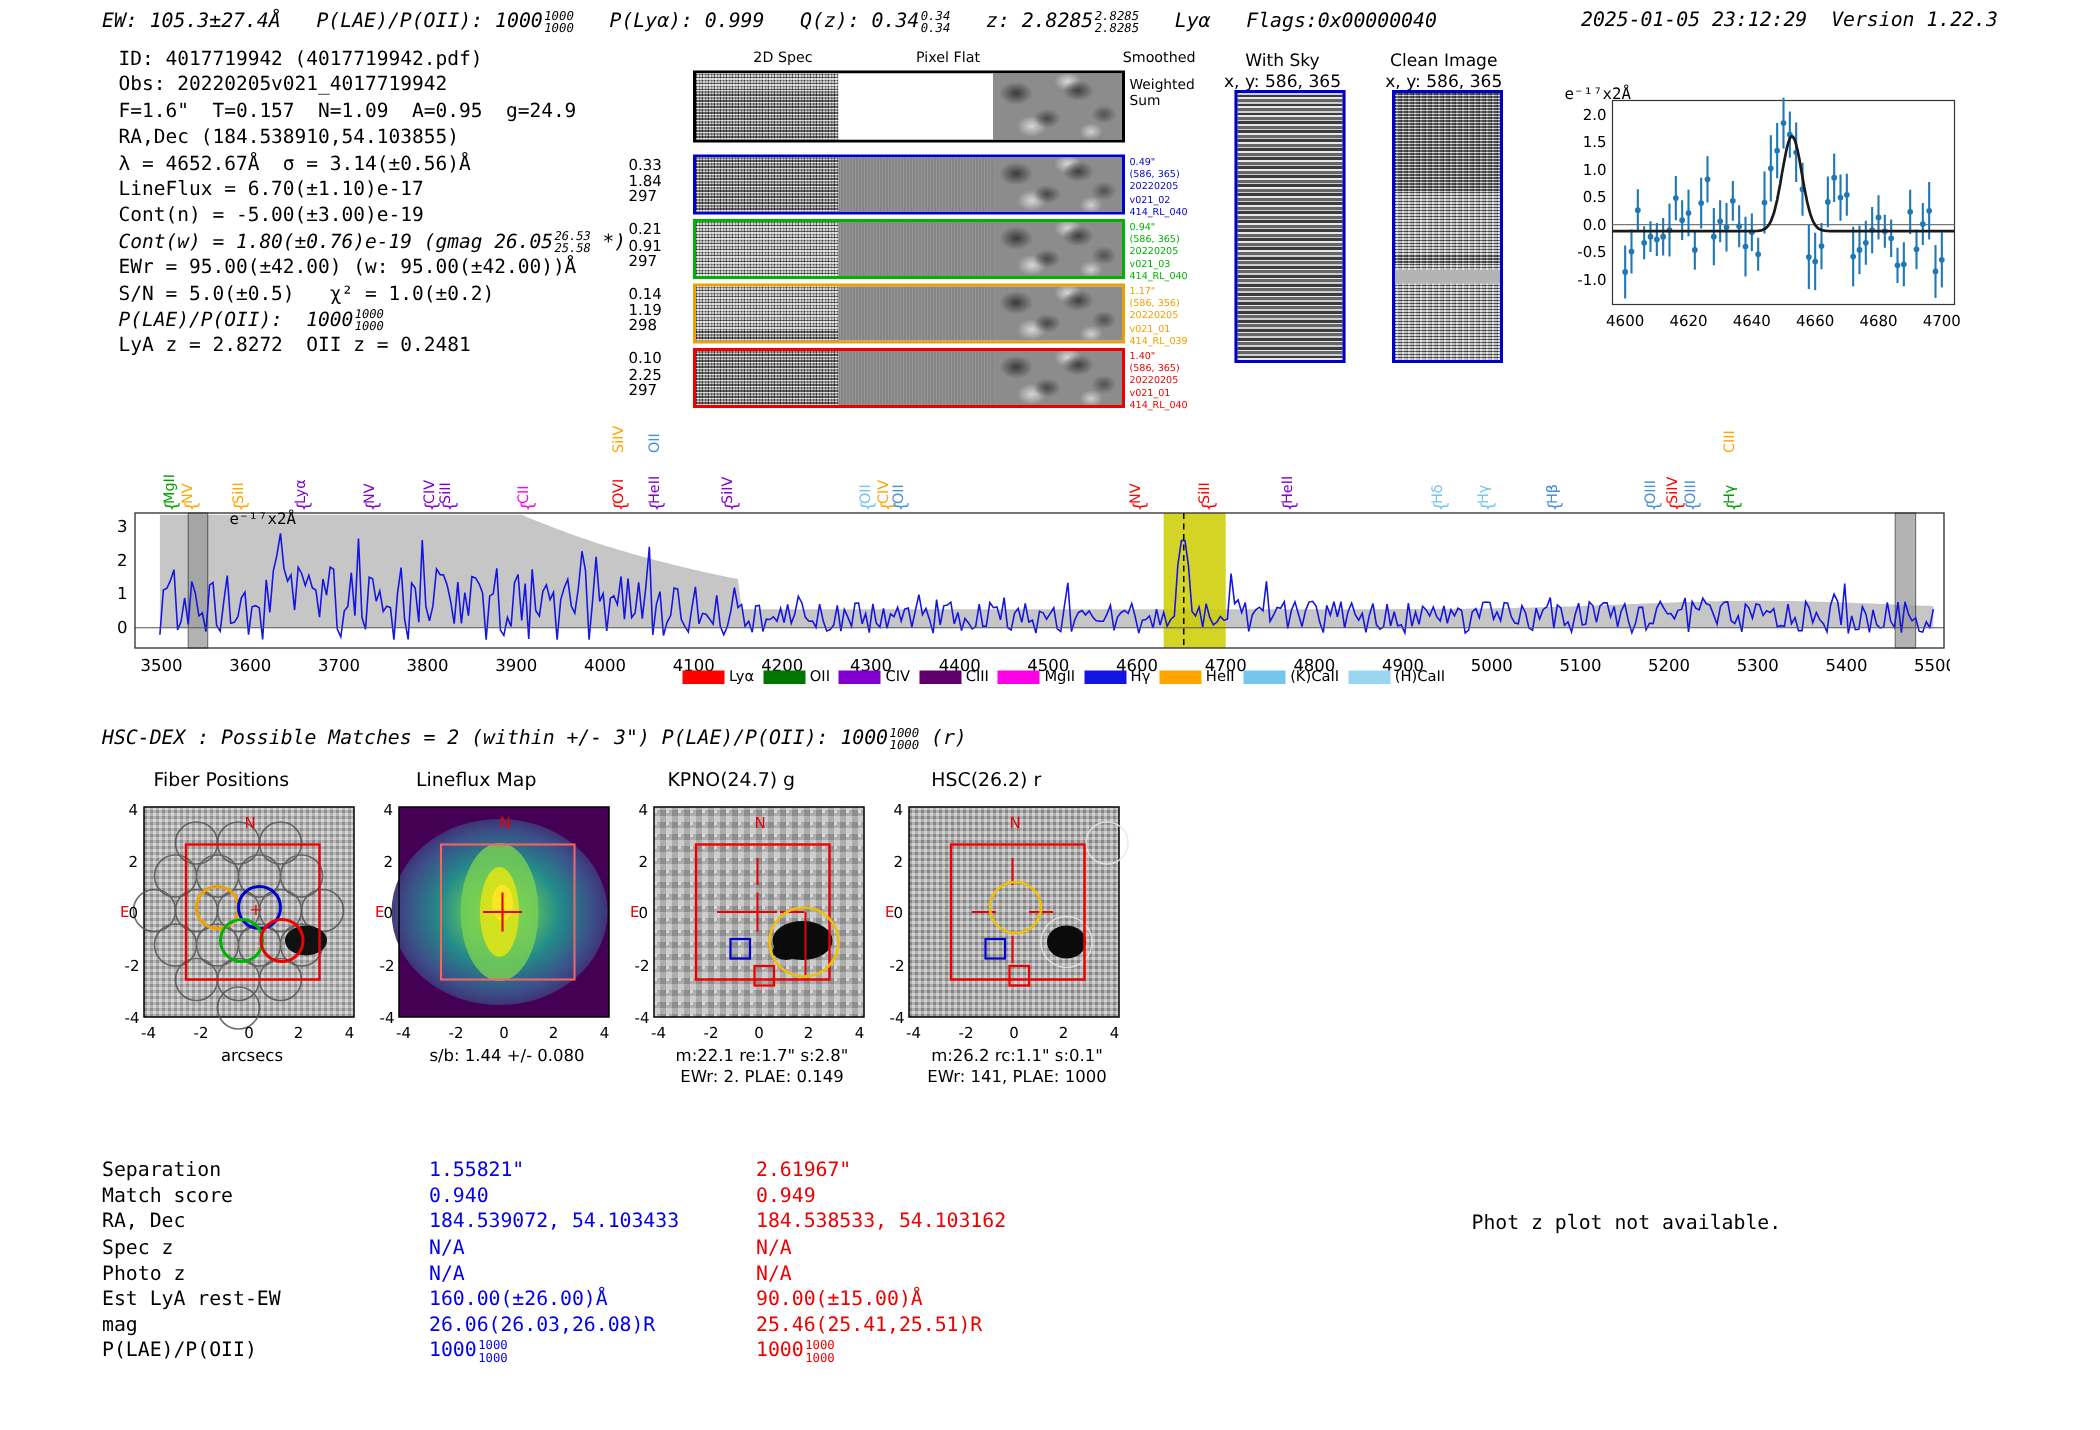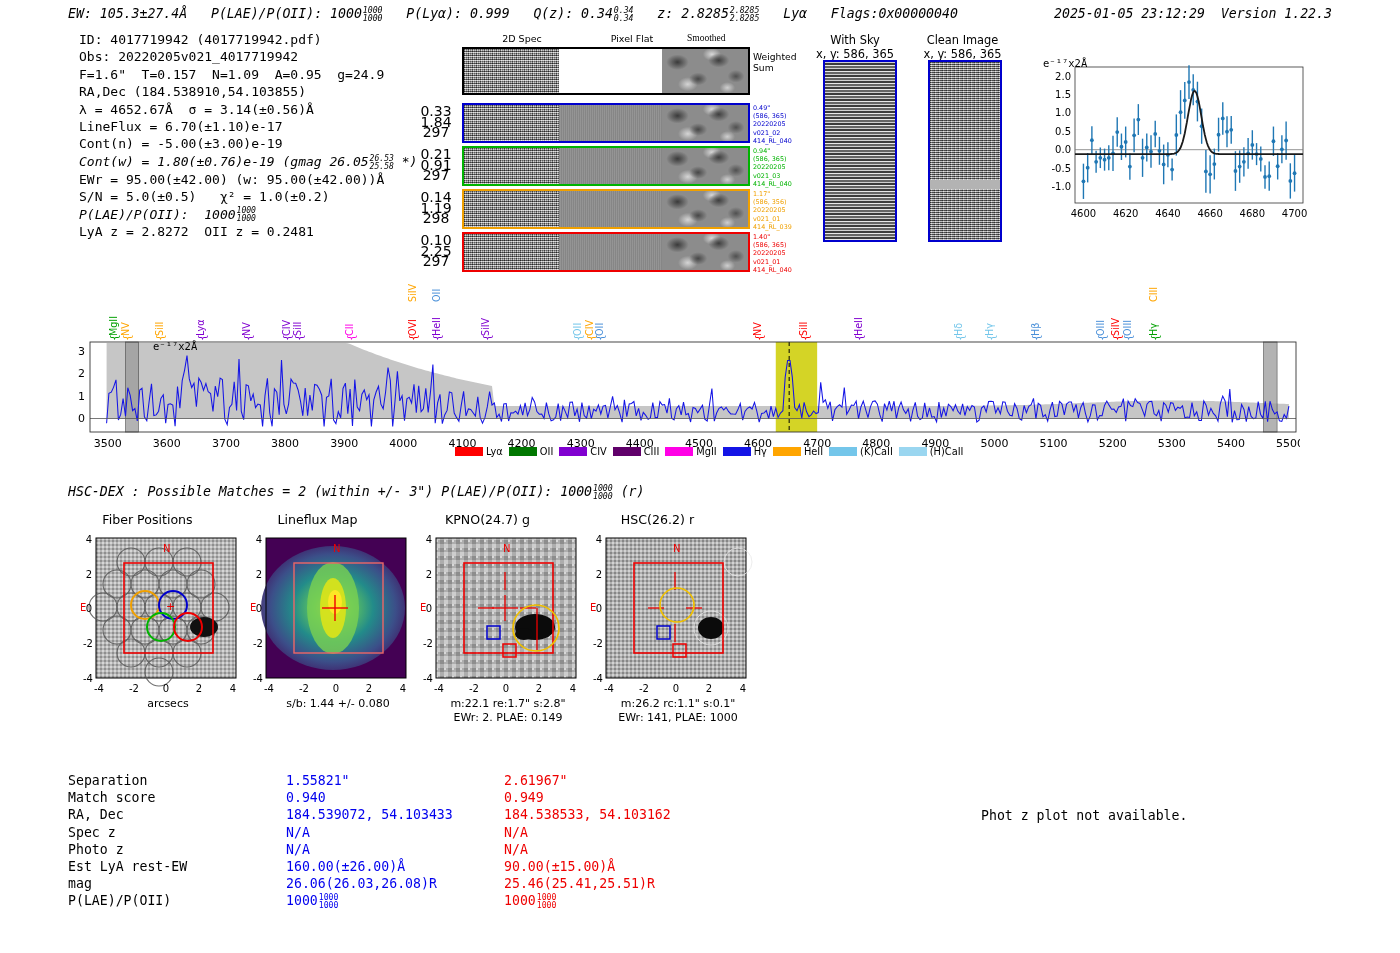--- a/index.html
+++ b/index.html
@@ -36,21 +36,21 @@
   .blank{background:#fff;}
   .smoothed{background:#8c8c8c;
     background-image:
       radial-gradient(ellipse 16px 11px at 18% 30%,#3a3a3a 0%,rgba(140,140,140,0) 70%),
       radial-gradient(ellipse 13px 9px at 42% 68%,#474747 0%,rgba(140,140,140,0) 70%),
       radial-gradient(ellipse 15px 10px at 66% 26%,#3f3f3f 0%,rgba(140,140,140,0) 70%),
       radial-gradient(ellipse 12px 9px at 86% 62%,#505050 0%,rgba(140,140,140,0) 70%),
       radial-gradient(ellipse 14px 10px at 30% 80%,#d5d5d5 0%,rgba(140,140,140,0) 70%),
       radial-gradient(ellipse 13px 9px at 58% 12%,#d8d8d8 0%,rgba(140,140,140,0) 70%),
       radial-gradient(ellipse 11px 8px at 76% 88%,#cfcfcf 0%,rgba(140,140,140,0) 70%);}
-  .stripleft{position:absolute;font-size:14px;line-height:10.5px;text-align:center;width:34px;}
+  .stripleft{position:absolute;font-size:10px;line-height:10.5px;text-align:left;width:34px;}
   .stripright{position:absolute;font-size:6.4px;line-height:8.2px;width:54px;}
 
   
   .cutlbl{position:absolute;font-size:11.4px;text-align:center;line-height:14px;}
   .cutbox{position:absolute;border:2px solid #0000cd;}
   .sky{background:#b9b9b9;
     background-image:repeating-linear-gradient(0deg,#e8e8e8 0 1px,#3c3c3c 1px 3px,#cfcfcf 3px 4px,#666 4px 6px);}
   .clean{background:#9c9c9c;
     background-image:
       repeating-linear-gradient(0deg,rgba(255,255,255,.5) 0 1px,rgba(0,0,0,.45) 1px 2px),
@@ -116,21 +116,21 @@
   <div class="ln nowrap"><span>Cont(w) = 1.80(±0.76)e-19 (gmag 26.05</span><span class="frac"><span>26.53</span><span>25.58</span></span> <span>*)</span></div>
   <div class="ln">EWr = 95.00(±42.00) (w: 95.00(±42.00))Å</div>
   <div class="ln">S/N = 5.0(±0.5)   χ² = 1.0(±0.2)</div>
   <div class="ln nowrap"><span>P(LAE)/P(OII):  1000</span><span class="frac"><span>1000</span><span>1000</span></span></div>
   <div class="ln">LyA z = 2.8272  OII z = 0.2481</div>
 </div>
 
 <div class="abs" id="spec2d">
   <div class="colhdr sans" style="left:42px;top:0px;width:110px;text-align:center;">2D Spec</div>
   <div class="colhdr sans" style="left:152px;top:0px;width:110px;text-align:center;">Pixel Flat</div>
-  <div class="colhdr sans" style="left:262px;top:0px;width:110px;text-align:left;font-family:Liberation Serif, serif;">Smoothed</div>
+  <div class="colhdr sans" style="left:262px;top:0px;width:110px;text-align:right;">Smoothed</div>
 
   <div class="strip" style="left:37px;top:14px;width:288px;height:48px;border:2px solid #000;box-sizing:border-box;">
     <div class="cell noisy" style="width:95px;"></div>
     <div class="cell blank" style="width:103px;"></div>
     <div class="cell smoothed" style="width:86px;"></div>
   </div>
   <div class="sans" style="position:absolute;left:328px;top:18px;font-size:9.2px;line-height:11px;">
     <div>Weighted</div>
     <div>Sum</div>
   </div>

